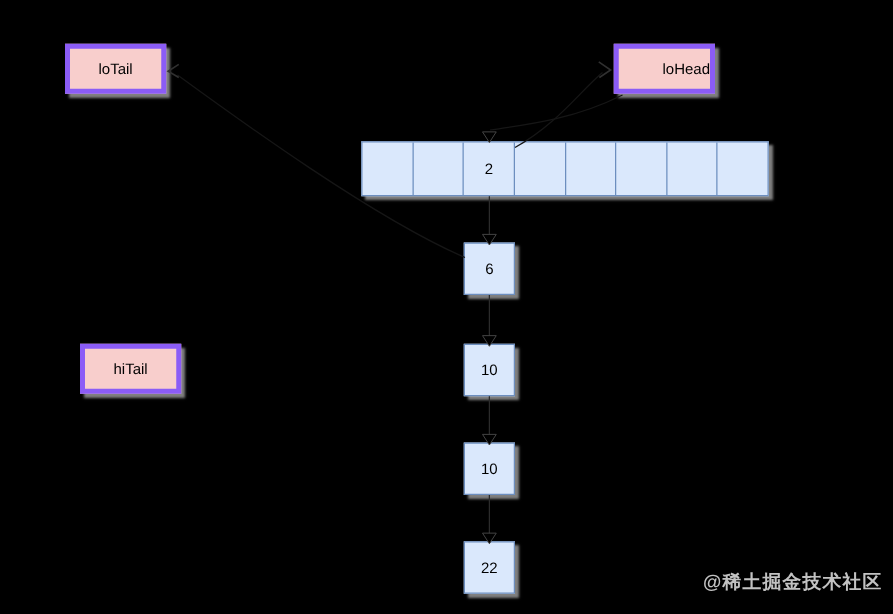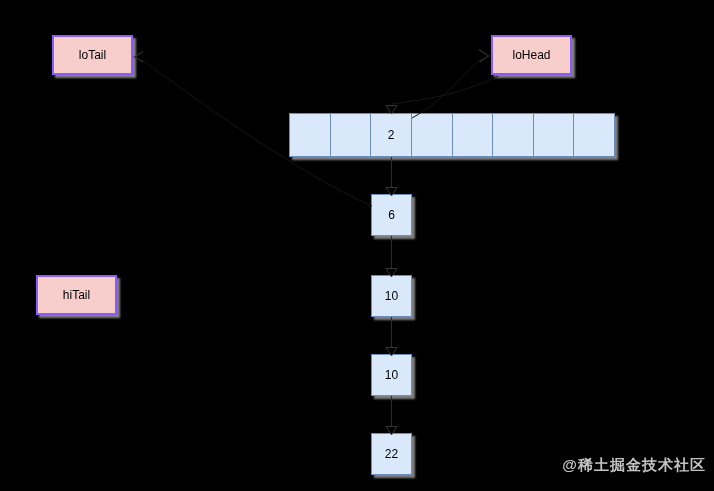--- a/index.html
+++ b/index.html
@@ -9,32 +9,32 @@
     height: 491px;
     background: #000000;
     font-family: "Liberation Sans", sans-serif;
     overflow: hidden;
   }
   .pointer-box {
     position: absolute;
     width: 81px;
     height: 40px;
     background: #f8cecc;
-    border: 2px solid #8b5cf6;
+    border: 4px solid #8b5cf6;
     box-shadow: 3px 3px 2px rgba(160,160,160,0.8);
     display: flex;
     align-items: center;
     justify-content: center;
     font-size: 12px;
     color: #000;
     box-sizing: border-box;
   }
   #lo-tail { left: 52px;  top: 35px;  }
-  #lo-head { left: 491px; top: 35px;  }
-  #hi-tail { left: 36px;  top: 275px; }
+  #lo-head { left: 491px; top: 35px; justify-content: flex-end;  }
+  #hi-tail { left: 64px;  top: 275px; }
   #hi-head { left: 491px; top: 275px; }
 
   #bucket-array {
     position: absolute;
     left: 289px;
     top: 113px;
     width: 326px;
     height: 44px;
     background: #dae8fc;
     border: 1px solid #6c8ebf;

